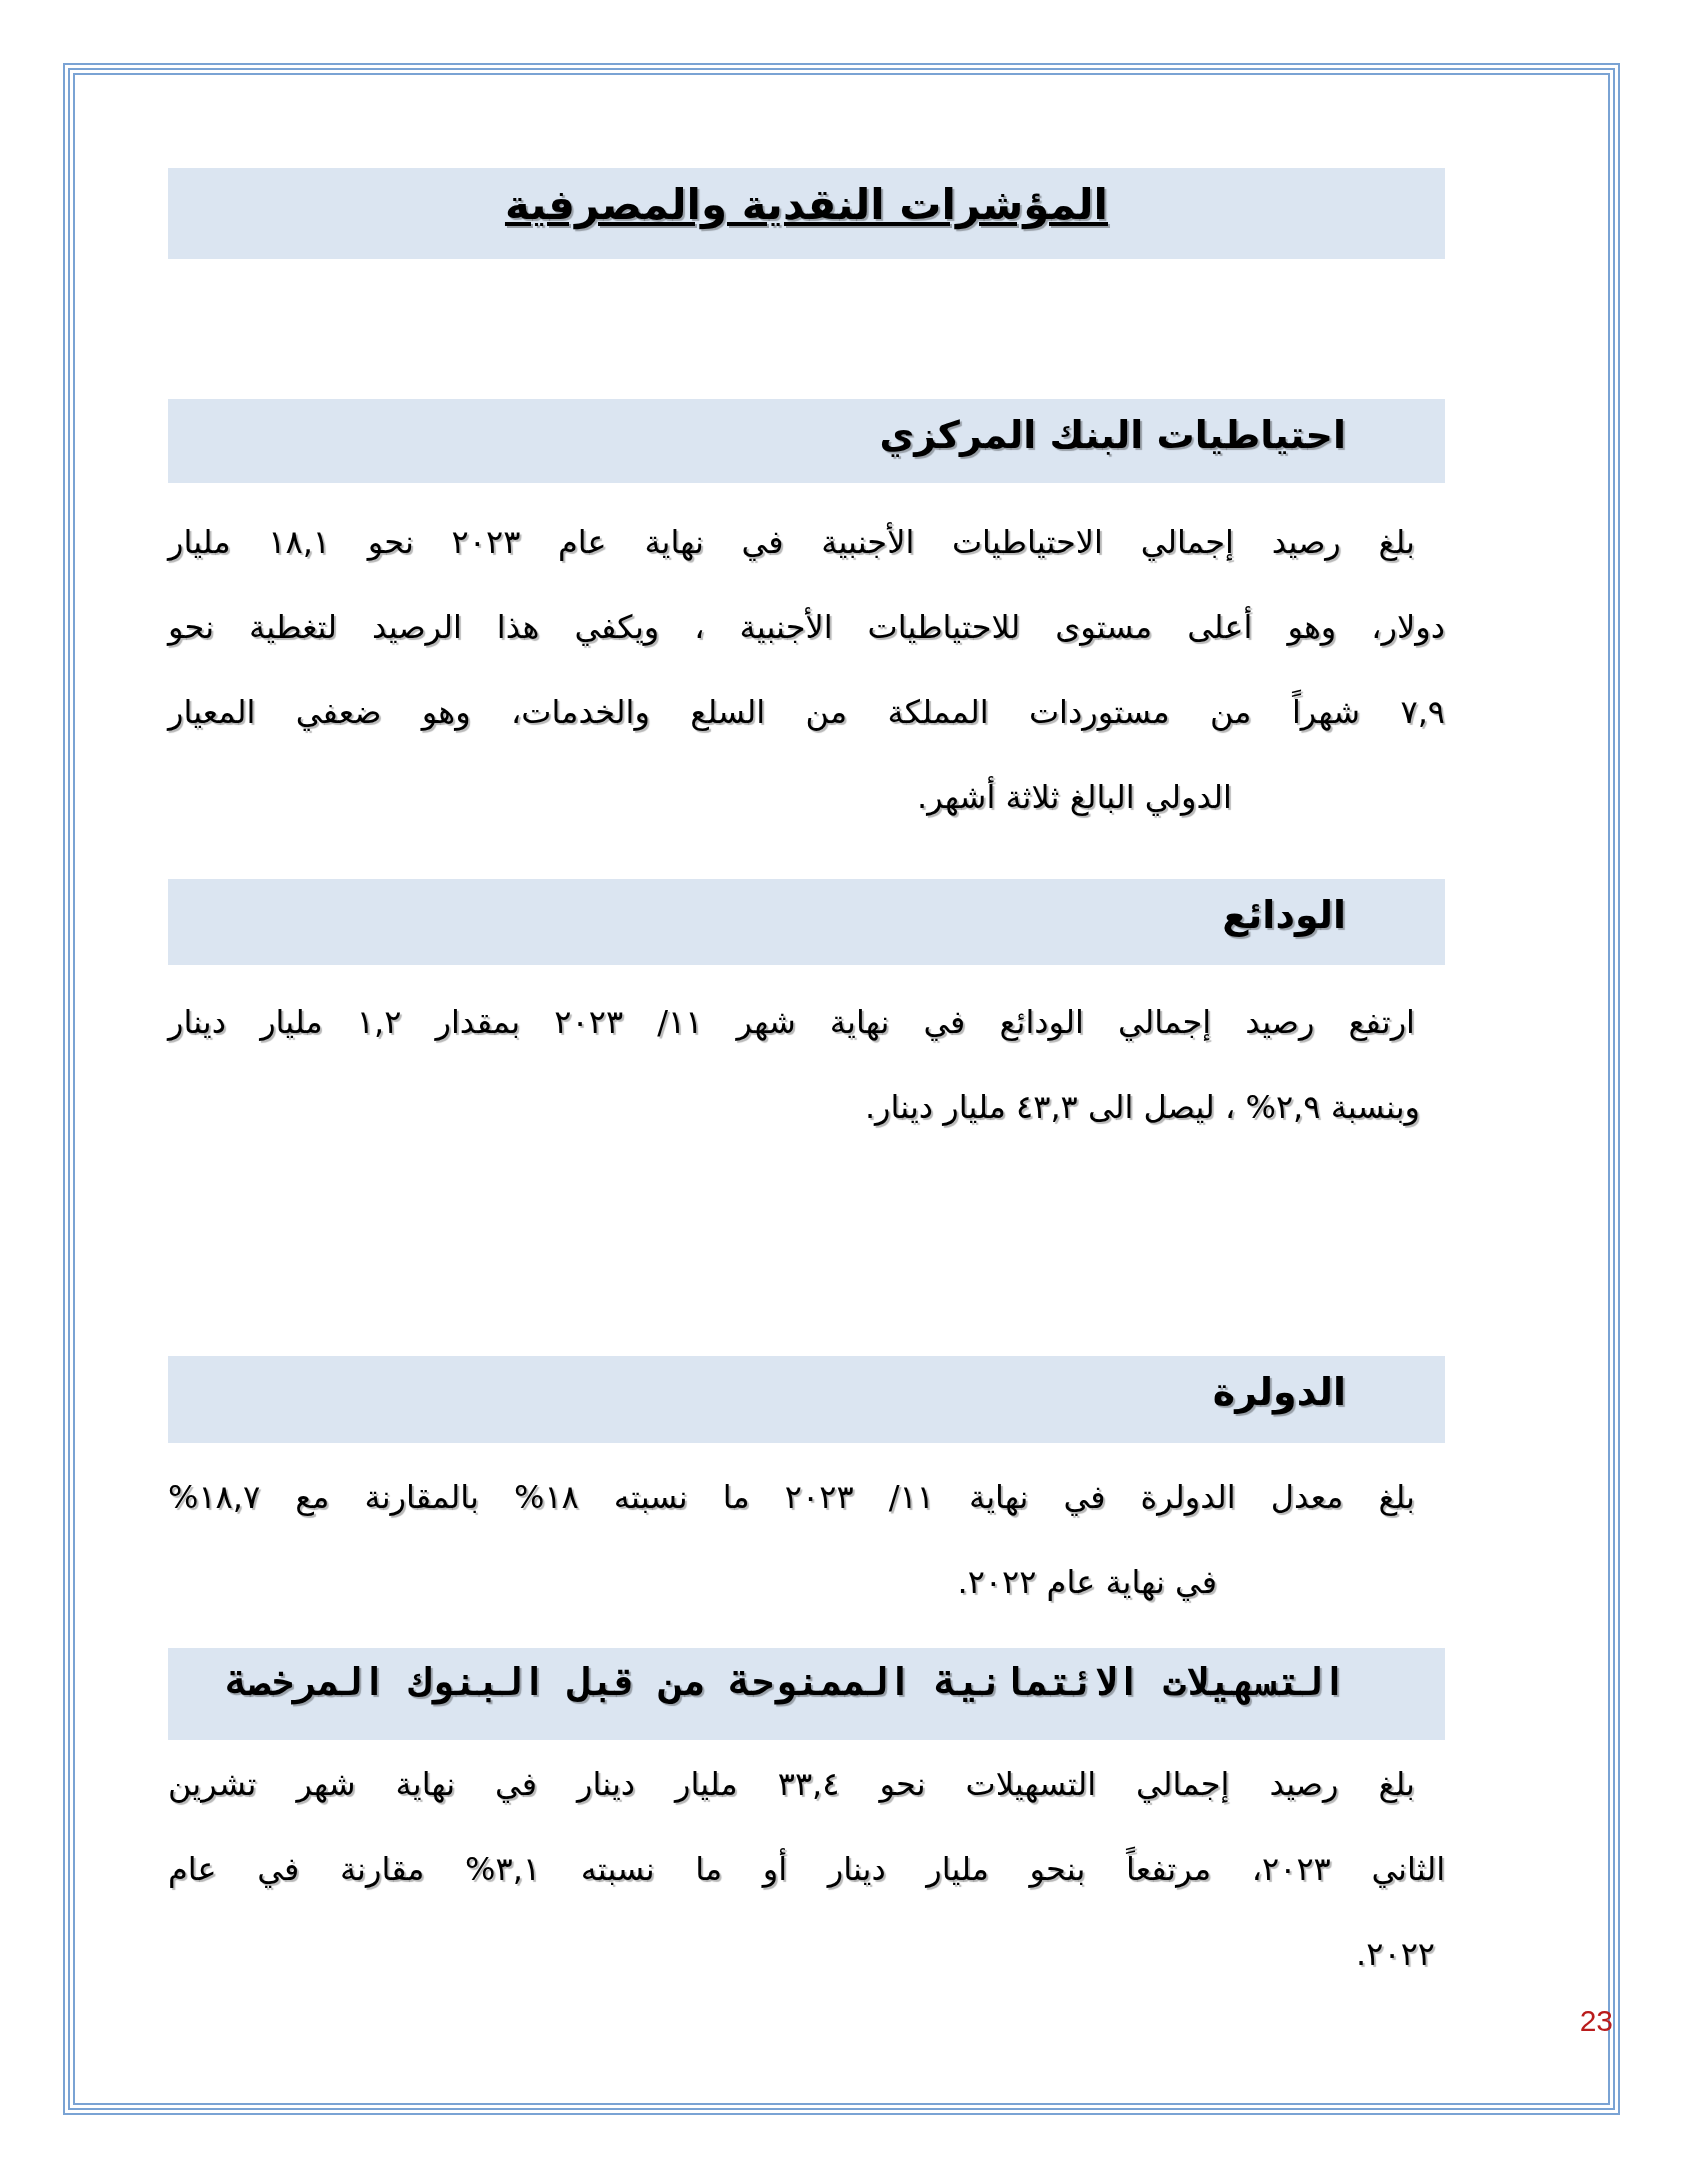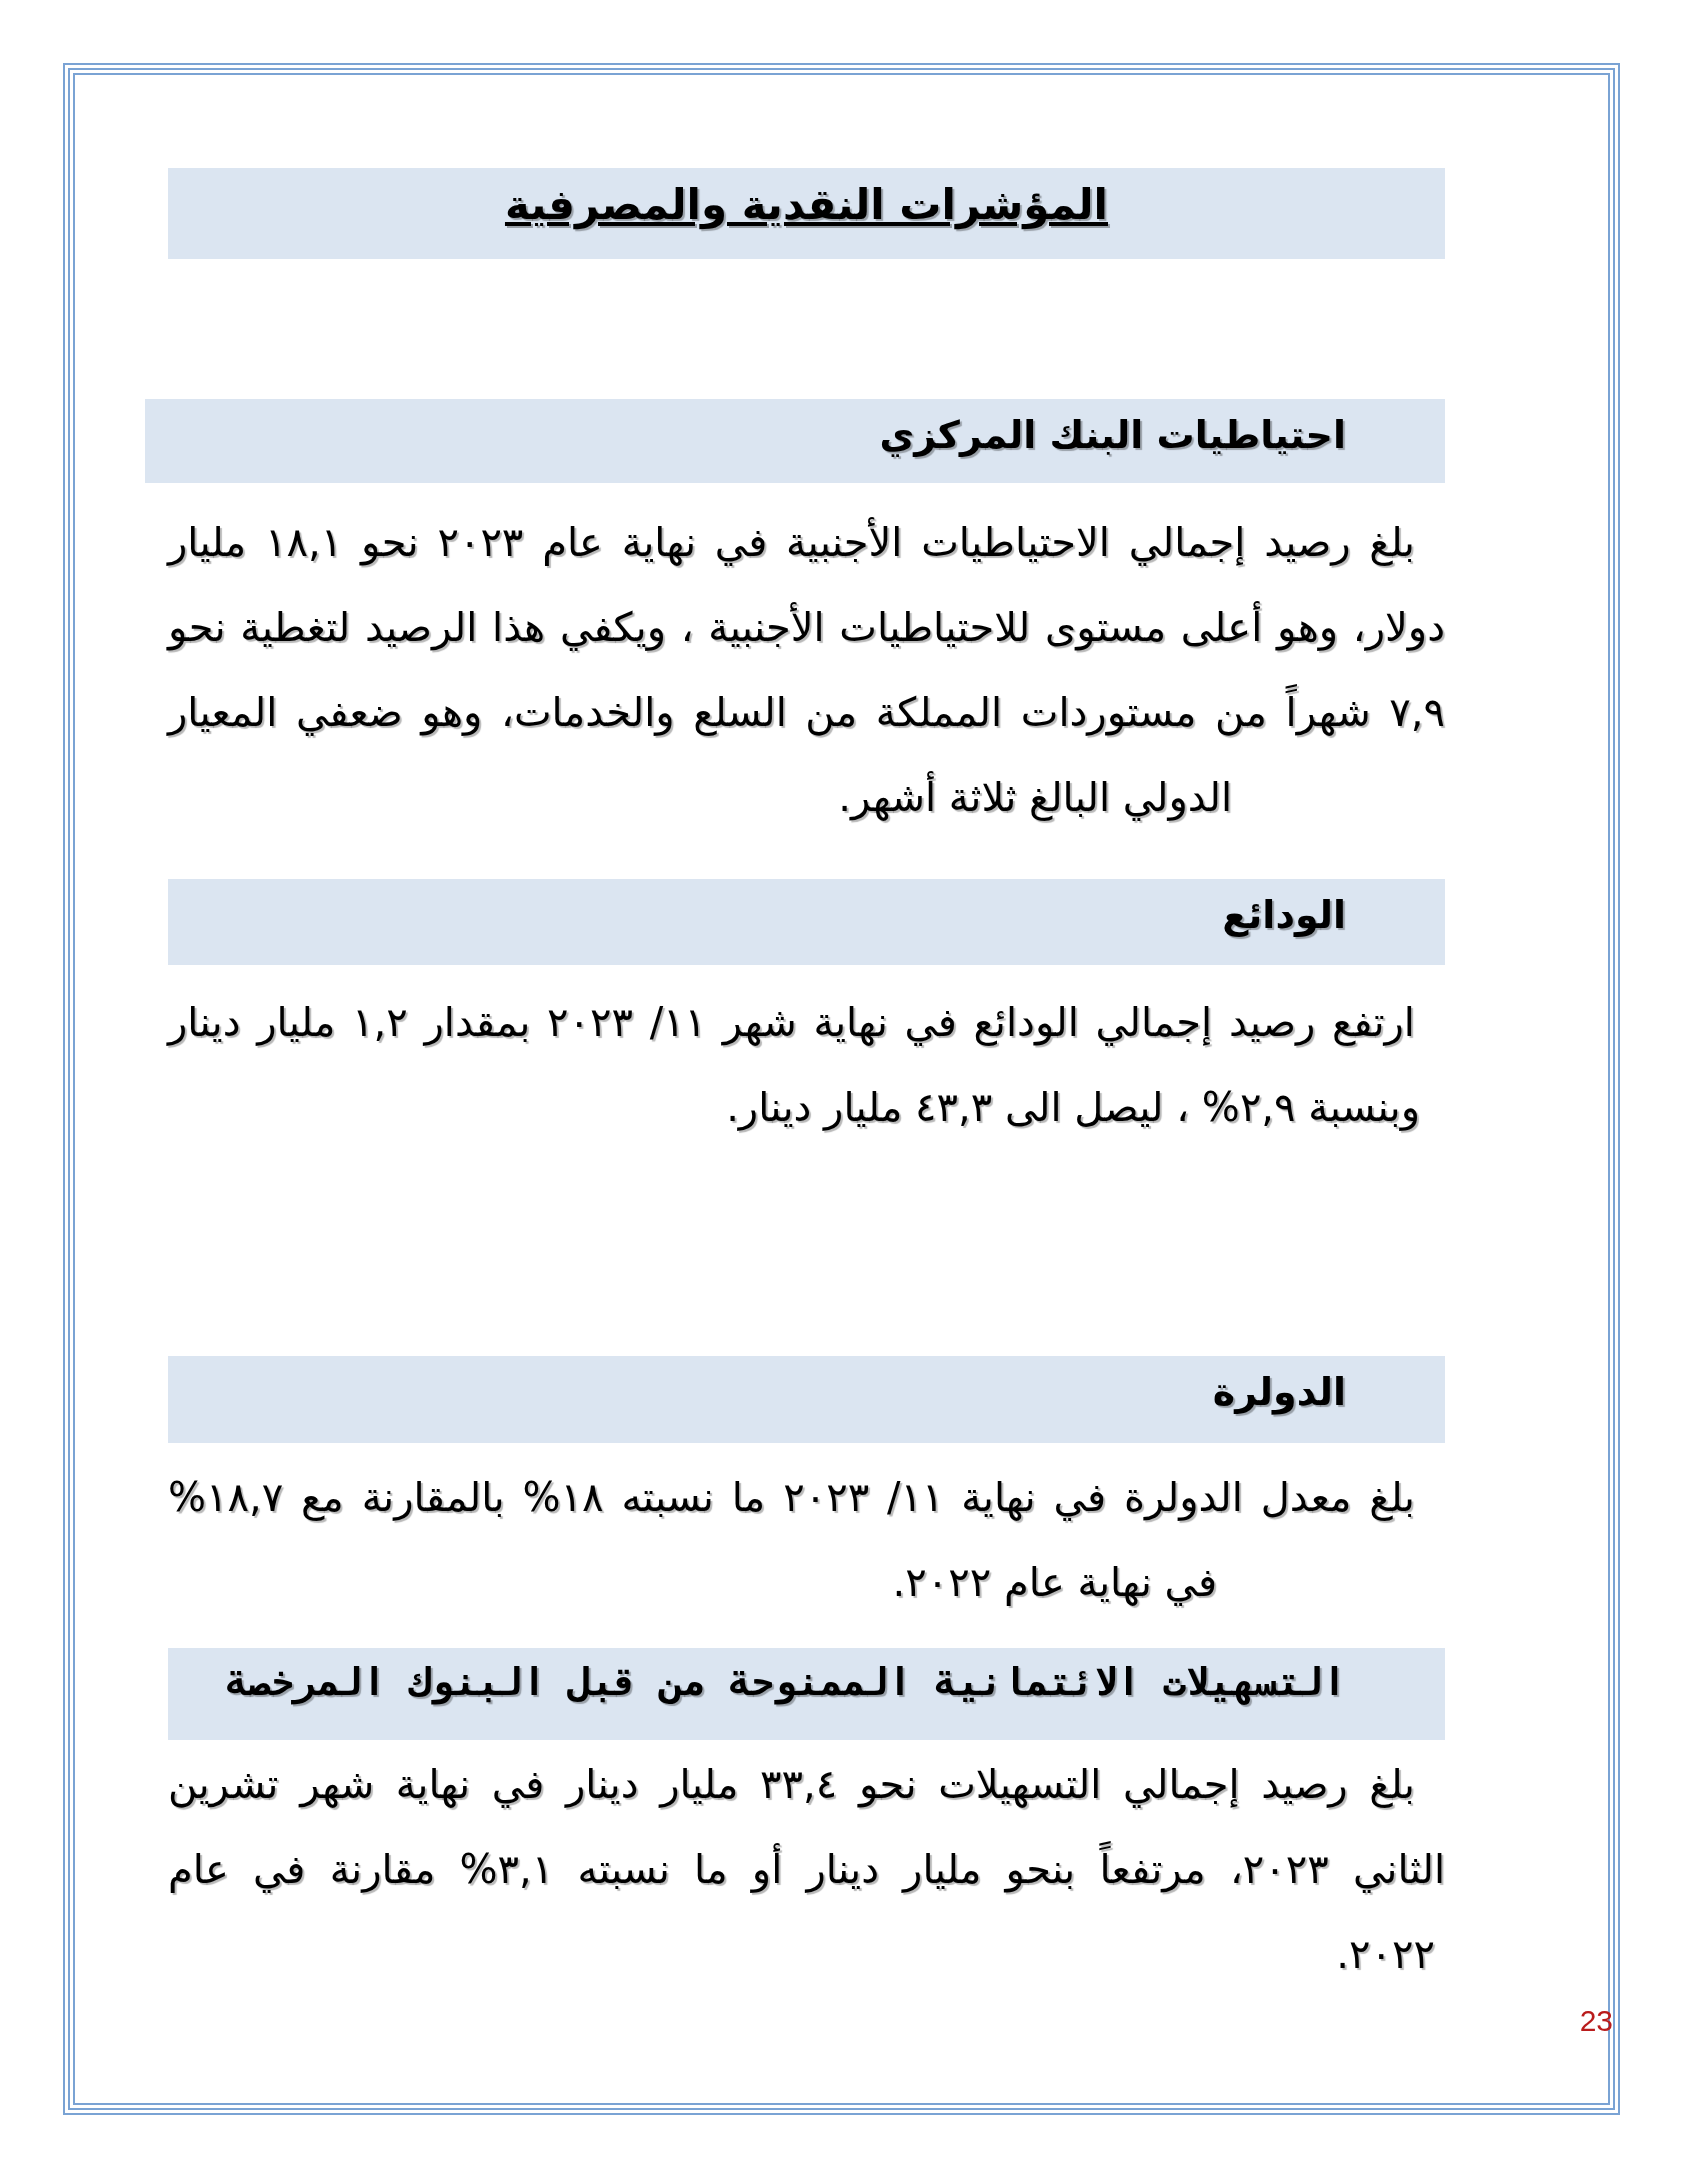--- a/index.html
+++ b/index.html
@@ -14,21 +14,21 @@
   .content{position:absolute;left:168px;top:0;width:1277px;height:100%;direction:rtl;}
   .banner{position:absolute;right:0;width:100%;background:var(--banner-bg,#dbe5f1);}
   .banner-text{
     font-weight:bold;font-size:38px;line-height:57px;padding-top:8px;
     text-align:right;padding-right:99px;
     text-shadow:2px 2px 1px rgba(0,0,0,0.30);
   }
   .title-text{font-size:42px;text-align:center;padding-right:0;}
   .para{position:absolute;right:0;width:100%;}
   .line{
-    font-size:40px;line-height:85px;height:85px;text-align:right;
+    font-size:32px;line-height:85px;height:85px;text-align:right;
     text-shadow:2px 2px 1px rgba(0,0,0,0.28);white-space:nowrap;
   }
   .just{text-align:justify;text-align-last:justify;white-space:normal;}
   .page-num{
     position:absolute;top:2002px;left:168px;width:1277px;text-align:right;
     font-size:30px;line-height:38px;color:#b91c1c;
     font-family:"Liberation Sans","DejaVu Sans",sans-serif;text-shadow:none;
   }
 </style>
 </head>
@@ -39,21 +39,21 @@
   <div class="frame f1"></div>
   <div class="frame f2"></div>
   <div class="frame f3"></div>
 
   <div class="content">
 
     <div class="banner" style="top:168px;height:91px;text-decoration:underline;">
       <div class="banner-text title-text">المؤشرات النقدية والمصرفية</div>
     </div>
 
-    <div class="banner" style="top:399px;height:84px;padding-left:23px;">
+    <div class="banner" style="top:399px;height:84px;">
       <div class="banner-text">احتياطيات البنك المركزي</div>
     </div>
     <div class="para" style="top:500px;">
       <div class="line just" style="padding-right:30px;">بلغ رصيد إجمالي الاحتياطيات الأجنبية في نهاية عام ٢٠٢٣ نحو ١٨,١ مليار</div>
       <div class="line just">دولار، وهو أعلى مستوى للاحتياطيات الأجنبية ، ويكفي هذا الرصيد لتغطية نحو</div>
       <div class="line just">٧,٩ شهراً من مستوردات المملكة من السلع والخدمات، وهو ضعفي المعيار</div>
       <div class="line" style="padding-right:213px;">الدولي البالغ ثلاثة أشهر.</div>
     </div>
 
     <div class="banner" style="top:879px;height:86px;">

